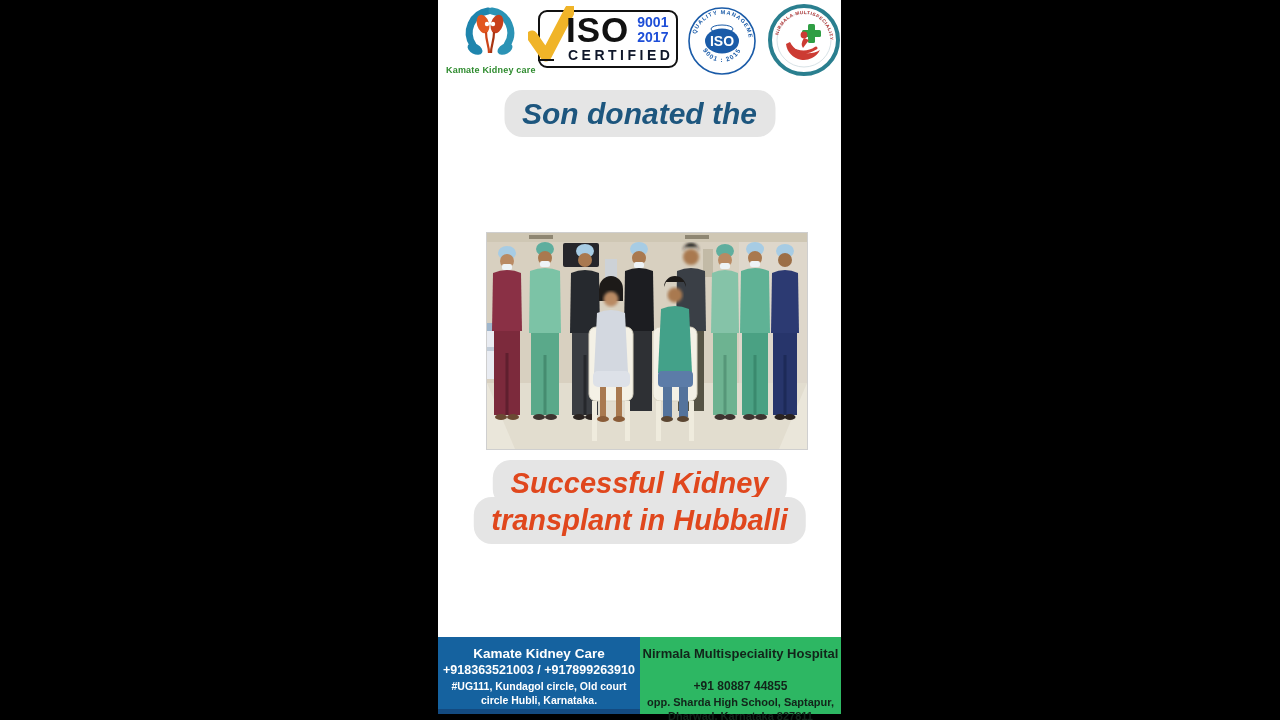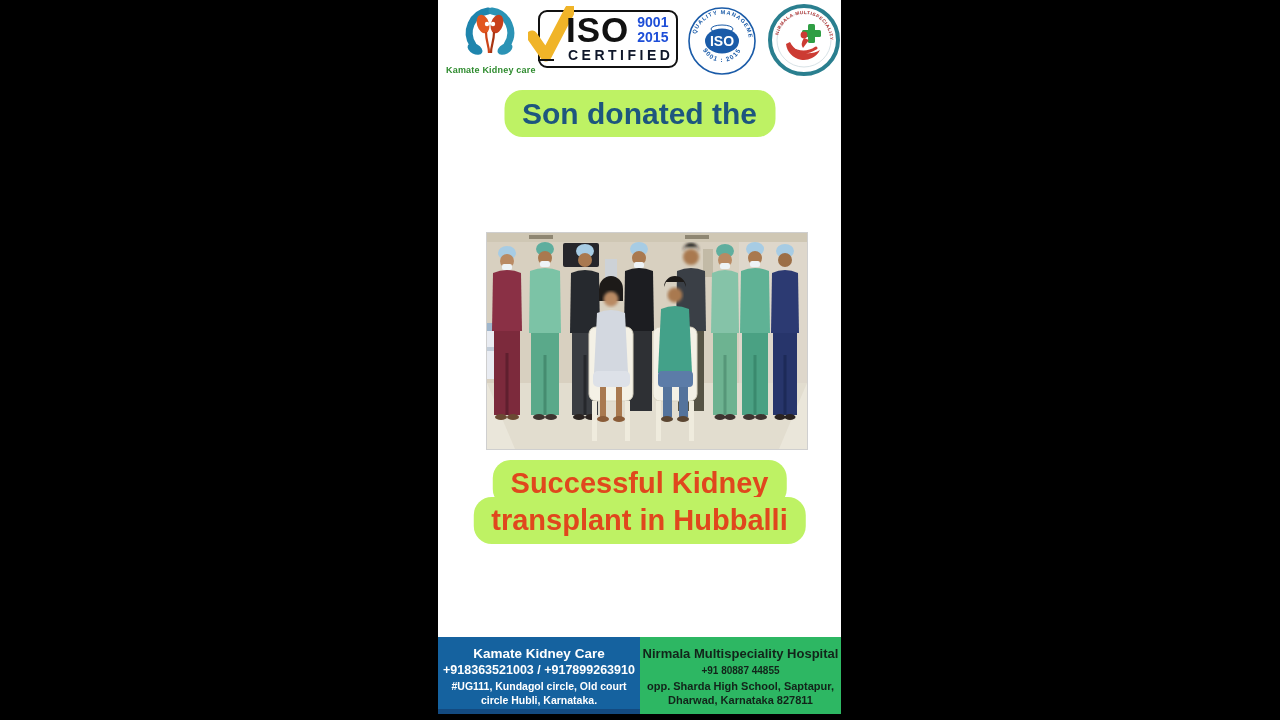--- a/index.html
+++ b/index.html
@@ -21,43 +21,43 @@
   .isocert .code{margin-left:8px;font-size:14px;font-weight:bold;color:#1d4ed8;line-height:15px;padding-top:2px;}
   .isocert .certified{position:absolute;left:28px;top:35px;font-size:14px;font-weight:bold;
                       color:#0f172a;letter-spacing:3.5px;}
 
   .isoglobe{position:absolute;left:250px;top:7px;width:68px;height:68px;}
   .nirmala{position:absolute;left:330px;top:4px;width:72px;height:72px;}
 
   
   .bubble{position:absolute;left:50%;transform:translateX(-50%);display:flex;
           flex-direction:column;align-items:center;}
-  .bubble span{display:block;background:#bef264;border-radius:18px;padding:0 18px;
-               line-height:47px;font-weight:bold;white-space:nowrap;}
+  .bubble span{display:block;background:#e5e5e5;border-radius:18px;padding:0 18px;
+               line-height:47px;font-style:italic;font-weight:bold;white-space:nowrap;}
   .bubble .l2{margin-top:-10px;}
   .bubble-top{top:90px;}
   .bubble-top span{font-size:30px;color:#1d567e;}
   .bubble-bottom{top:460px;}
   .bubble-bottom span{font-size:29px;color:#e0471d;}
 
   
   .photo{position:absolute;left:48px;top:232px;width:320px;height:216px;border:1px solid #cfcfcf;
          box-sizing:content-box;background:#d8d0c0;}
   .photo svg{display:block;}
 
   
   .contact{position:absolute;left:0;top:637px;width:403px;height:77px;display:flex;}
   .contact-col{box-sizing:border-box;height:77px;text-align:center;padding-top:8px;}
   .contact-blue{width:202px;background:#15629f;color:#fff;border-bottom:5px solid #134a80;}
   .contact-green{width:201px;background:#2db763;color:#12241a;}
   .c-name{font-weight:bold;font-size:13.5px;line-height:17px;}
   .c-phone{font-weight:bold;font-size:12.5px;line-height:17px;}
   .c-addr{font-weight:bold;font-size:10.5px;line-height:14px;}
   .contact-green .c-name{font-size:13px;}
-  .contact-green .c-phone{font-size:10px;}
+  .contact-green .c-phone{font-size:12px;margin-top:16px;}
   .contact-green .c-addr{font-size:11px;}
 </style>
 </head>
 <body>
 
 <div class="stage">
   <div class="poster">
 
     <div class="logo-row">
 
@@ -79,21 +79,21 @@
 
       <div class="isocert">
         <svg class="check" width="46" height="58" viewBox="0 0 46 58">
           <path d="M4,30 L18,50 L42,4" fill="none" stroke="#f0b428" stroke-width="11" stroke-linecap="round" stroke-linejoin="round"></path>
           <path d="M10,54 h16" stroke="#111" stroke-width="2"></path>
         </svg>
         <div class="row1">
           <span class="iso-big">ISO</span>
           <span class="code">
             <span>9001</span><br>
-            <span>2015</span>
+            <span>2017</span>
           </span>
         </div>
         <div class="certified">CERTIFIED</div>
       </div>
 
       <svg class="isoglobe" viewBox="0 0 68 68">
         <circle cx="34" cy="34" r="33" fill="#fff" stroke="#1a5ba8" stroke-width="1.6"></circle>
         <defs>
           <path id="arcTop" d="M 7,34 A 27,27 0 1 1 61,34" fill="none"></path>
           <path id="arcBot" d="M 13,34 A 21,21 0 0 0 55,34" fill="none"></path>

